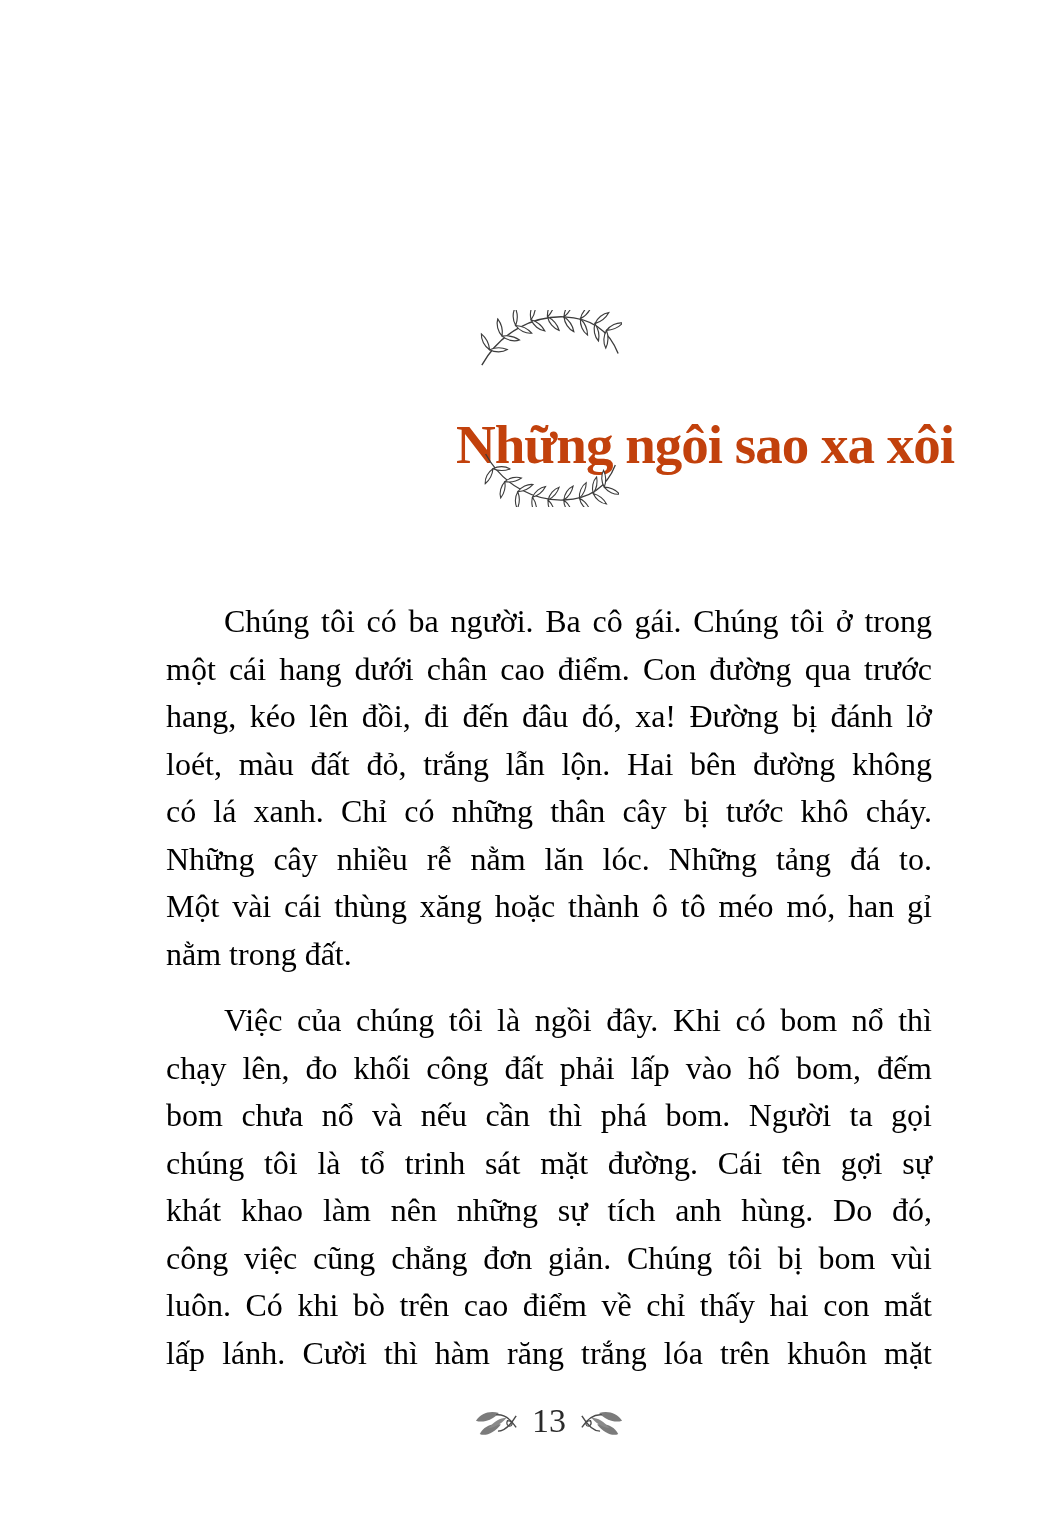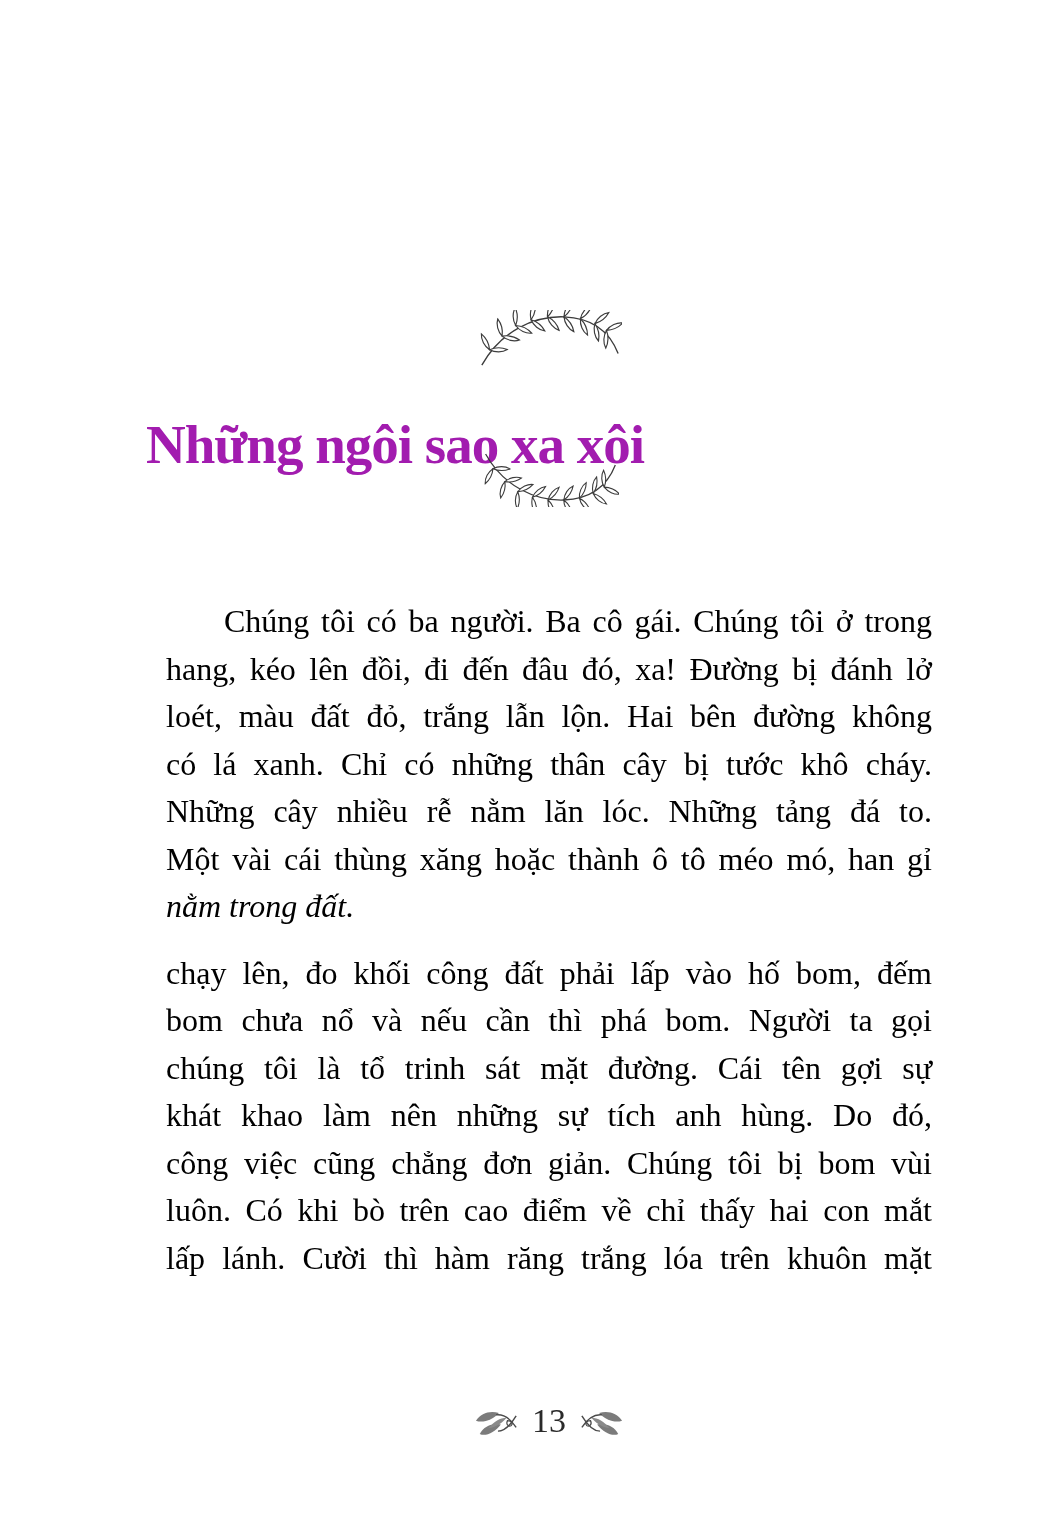--- a/index.html
+++ b/index.html
@@ -29,44 +29,44 @@
   .ornament-bottom {
     position: absolute;
     left: 481px;
     top: 447px;
   }
   .chapter-title {
     position: absolute;
     left: 146px;
     top: 376px;
     width: 808px;
-    text-align: left;
+    text-align: right;
     font-size: 55px;
     font-weight: 700;
     letter-spacing: -1px;
-    color: #a21caf;
+    color: #c2410c;
     white-space: nowrap;
   }
   .text-block {
     position: absolute;
     left: 166px;
     top: 598px;
     width: 766px;
     font-size: 32px;
     line-height: 47.5px;
     color: #000000;
   }
   .para { margin: 0; }
   .para + .para { margin-top: 19px; }
   .line {
     text-align: justify;
     text-align-last: justify;
   }
   .line.first { text-indent: 58px; }
-  .line.last  { text-align-last: left; font-style: italic; }
+  .line.last  { text-align-last: left; }
   .footer {
     position: absolute;
     left: 166px;
     top: 1404px;
     width: 766px;
     display: flex;
     justify-content: center;
     align-items: center;
     gap: 13px;
     text-align: right;
@@ -125,29 +125,31 @@
   <svg class="ornament-bottom" width="138" height="60" viewBox="0 0 150 62" aria-hidden="true">
     <g transform="translate(0,62) scale(1,-1)">
       <use href="#branch"></use>
     </g>
   </svg>
 
   <div class="text-block">
 
     <div class="para">
       <div class="line first">Chúng tôi có ba người. Ba cô gái. Chúng tôi ở trong</div>
+      <div class="line">một cái hang dưới chân cao điểm. Con đường qua trước</div>
       <div class="line">hang, kéo lên đồi, đi đến đâu đó, xa! Đường bị đánh lở</div>
       <div class="line">loét, màu đất đỏ, trắng lẫn lộn. Hai bên đường không</div>
       <div class="line">có lá xanh. Chỉ có những thân cây bị tước khô cháy.</div>
       <div class="line">Những cây nhiều rễ nằm lăn lóc. Những tảng đá to.</div>
       <div class="line">Một vài cái thùng xăng hoặc thành ô tô méo mó, han gỉ</div>
       <div class="line last">nằm trong đất.</div>
     </div>
 
     <div class="para">
+      <div class="line first">Việc của chúng tôi là ngồi đây. Khi có bom nổ thì</div>
       <div class="line">chạy lên, đo khối công đất phải lấp vào hố bom, đếm</div>
       <div class="line">bom chưa nổ và nếu cần thì phá bom. Người ta gọi</div>
       <div class="line">chúng tôi là tổ trinh sát mặt đường. Cái tên gợi sự</div>
       <div class="line">khát khao làm nên những sự tích anh hùng. Do đó,</div>
       <div class="line">công việc cũng chẳng đơn giản. Chúng tôi bị bom vùi</div>
       <div class="line">luôn. Có khi bò trên cao điểm về chỉ thấy hai con mắt</div>
       <div class="line">lấp lánh. Cười thì hàm răng trắng lóa trên khuôn mặt</div>
     </div>
 
   </div>

